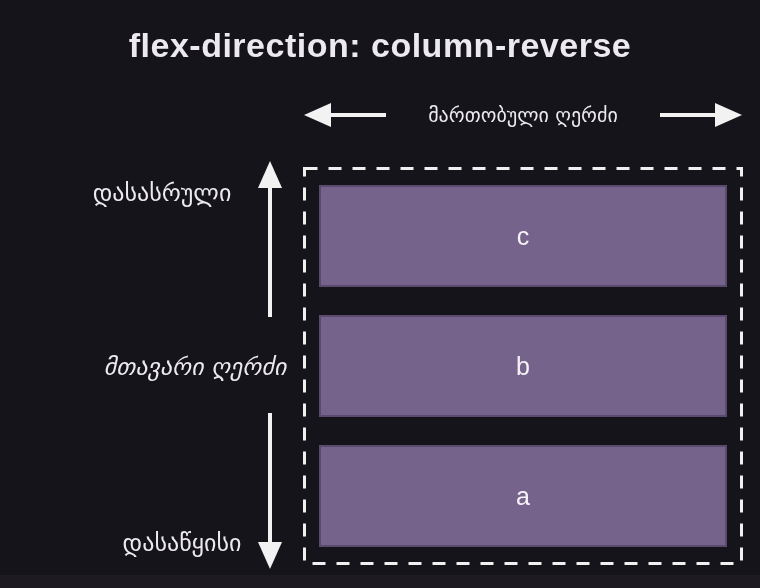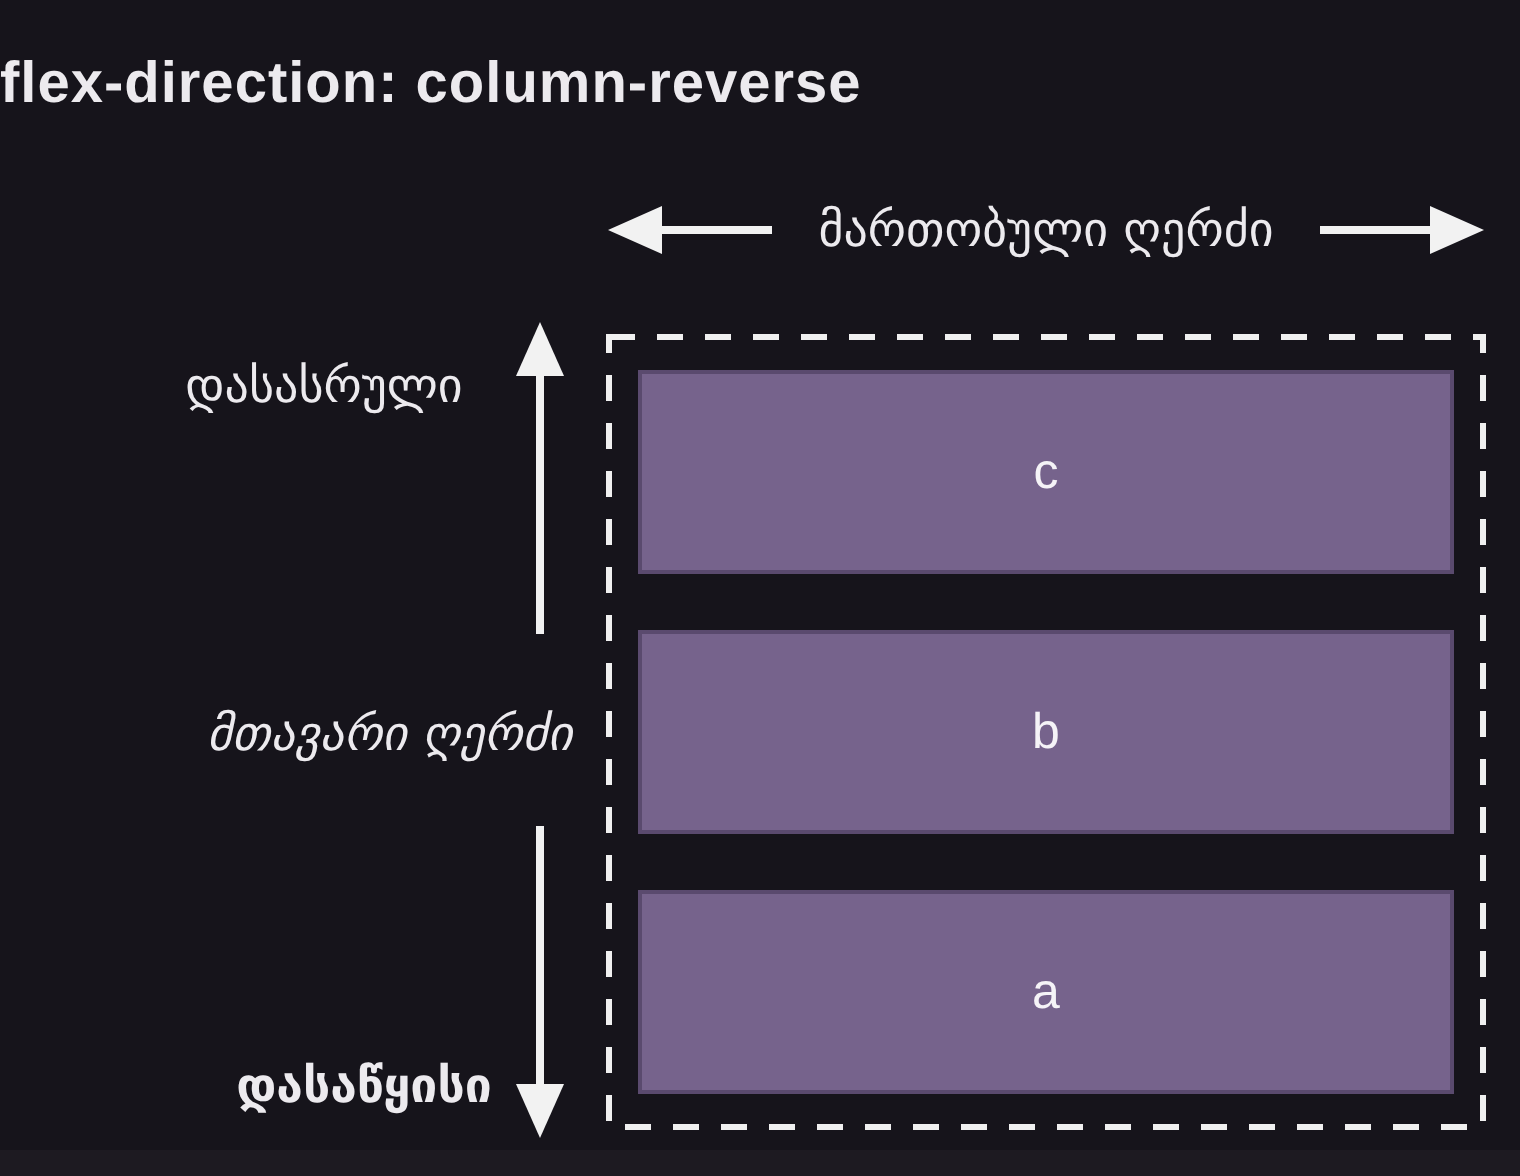--- a/index.html
+++ b/index.html
@@ -19,51 +19,51 @@
     width: 760px;
     height: 588px;
     background: var(--background);
     overflow: hidden;
     font-family: "DejaVu Sans", sans-serif;
   }
   .title {
     position: absolute;
     top: 26px; left: 0;
     width: 760px;
-    text-align: left;
+    text-align: center;
     color: var(--axis_text);
     font-family: "Liberation Sans", "DejaVu Sans", sans-serif;
     font-weight: bold;
-    font-size: 29px;
+    font-size: 34px;
     letter-spacing: 0.5px;
   }
   .cross-axis-row {
     position: absolute;
     left: 303px; top: 96px;
     width: 440px; height: 38px;
     display: flex;
     align-items: center;
     justify-content: space-between;
   }
   .cross-axis-label {
     color: var(--axis_text);
-    font-size: 24px;
+    font-size: 20px;
     white-space: nowrap;
     padding: 0 8px;
   }
   .axis-label {
     position: absolute;
     transform: translate(-50%, -50%);
     color: var(--axis_text);
     font-size: 24px;
     white-space: nowrap;
   }
   .axis-label.end   { left: 162px; top: 193px; text-align: right; }
   .axis-label.mid   { left: 195px; top: 367px; font-style: italic; }
-  .axis-label.start { left: 182px; top: 543px; font-weight: bold; }
+  .axis-label.start { left: 182px; top: 543px; }
   .v-arrow { position: absolute; left: 254px; }
   .v-arrow.up   { top: 160px; }
   .v-arrow.down { top: 412px; }
   .flex-container {
     position: absolute;
     left: 303px; top: 167px;
     width: 440px; height: 398px;
   }
   .flex-outline { position: absolute; inset: 0; }
   .items {

